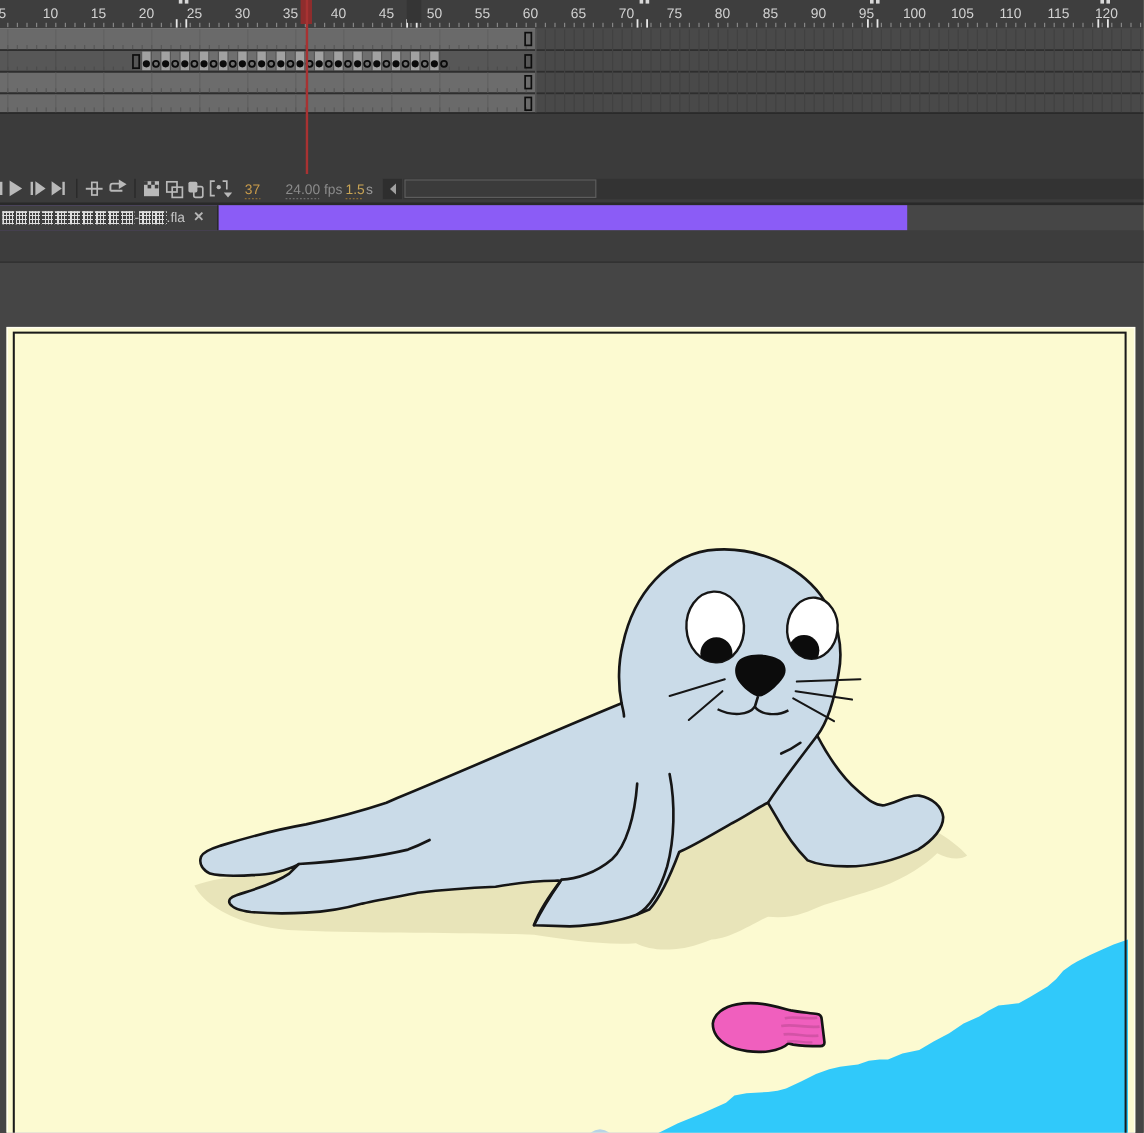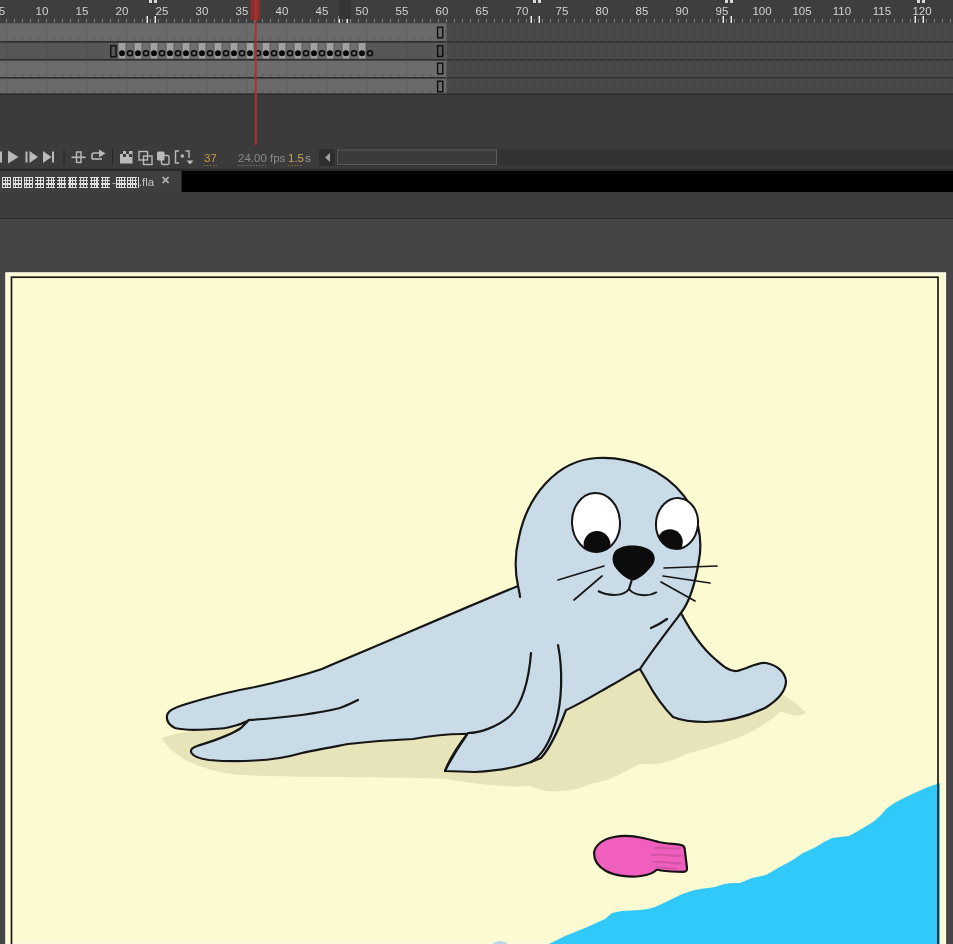--- a/index.html
+++ b/index.html
@@ -1,14 +1,14 @@
 <!DOCTYPE html>
 <html><head><meta charset="utf-8"><style>
 html,body{margin:0;padding:0;width:953px;height:944px;overflow:hidden;background:#464646;font-family:"Liberation Sans",sans-serif;}
-#tabbar{position:absolute;left:0;top:171px;width:953px;height:20.5px;background:#000000;}
+#tabbar{position:absolute;left:0;top:171px;width:756px;height:20.5px;background:#8b5cf6;}
 #tab{position:absolute;left:0;top:0;width:181px;height:20.5px;background:#3f3f3f;border-right:1px solid #262626;}
 #editbar{position:absolute;left:0;top:191.5px;width:953px;height:26.5px;background:#3d3d3d;border-bottom:1.6px solid #2b2b2b;}
 .fk{display:inline-block;height:11px;vertical-align:middle;
 background:repeating-linear-gradient(90deg,rgba(61,61,61,0) 0 9.5px,#3d3d3d 9.5px 11px),repeating-linear-gradient(90deg,#dedede 0 1px,rgba(0,0,0,0) 1px 2.7px),repeating-linear-gradient(0deg,#dedede 0 1.2px,rgba(0,0,0,0) 1.2px 3.3px);}
 #tabtxt{position:absolute;left:2px;top:3.5px;height:14px;color:#cccccc;font-size:11.5px;line-height:14px;white-space:nowrap;}
 #closex{position:absolute;left:161px;top:2.5px;color:#b5b5b5;font-size:11px;font-weight:bold;}
 </style></head>
 <body>
 <svg width="953" height="171" viewBox="0 0 953 171" style="position:absolute;left:0;top:0;display:block">
     <rect x="0" y="0" width="953" height="23.5" fill="#3e3e3e"></rect>

